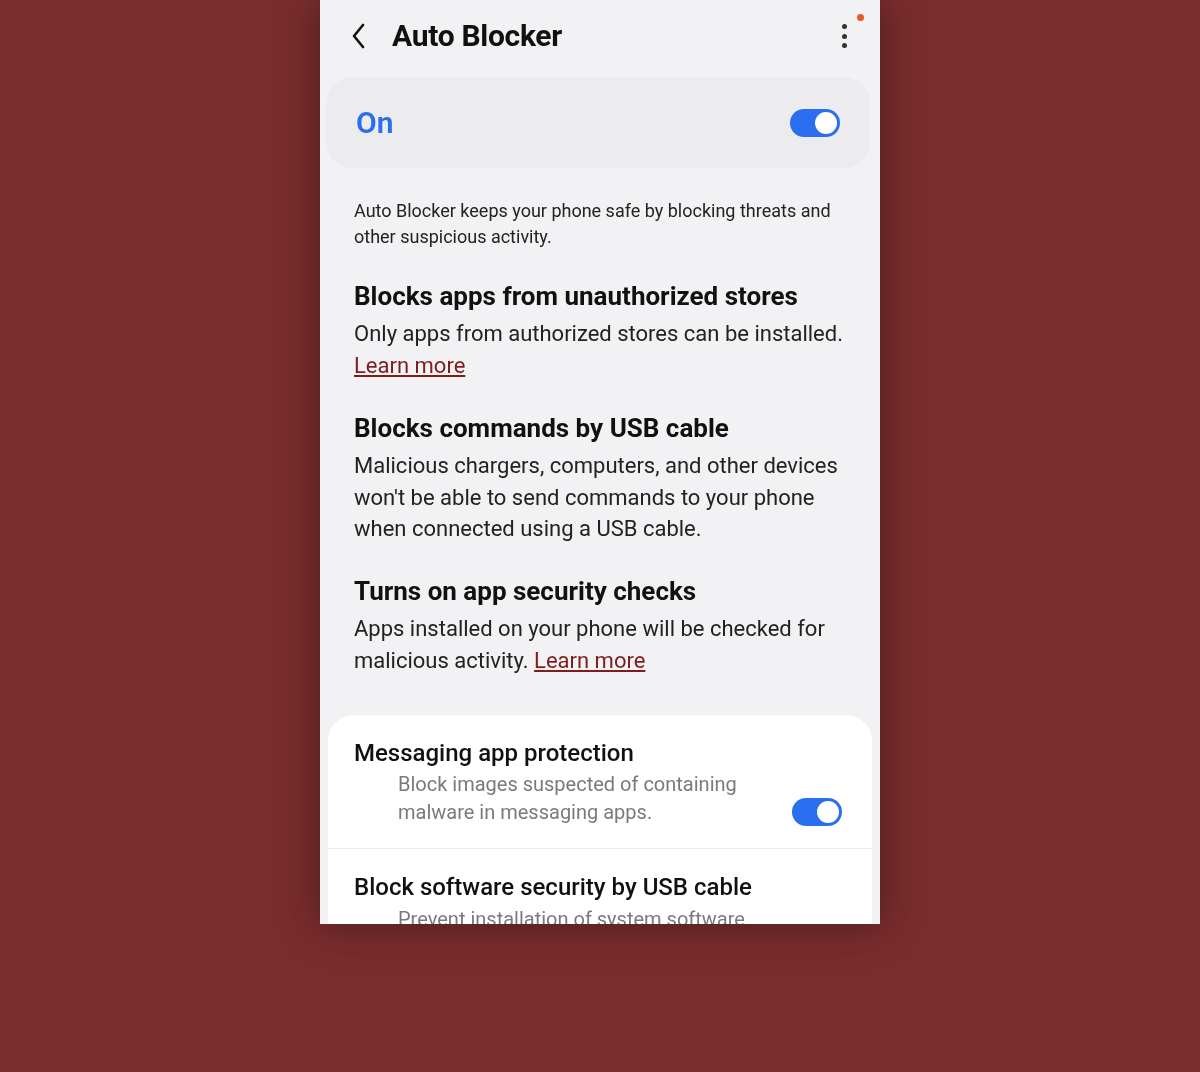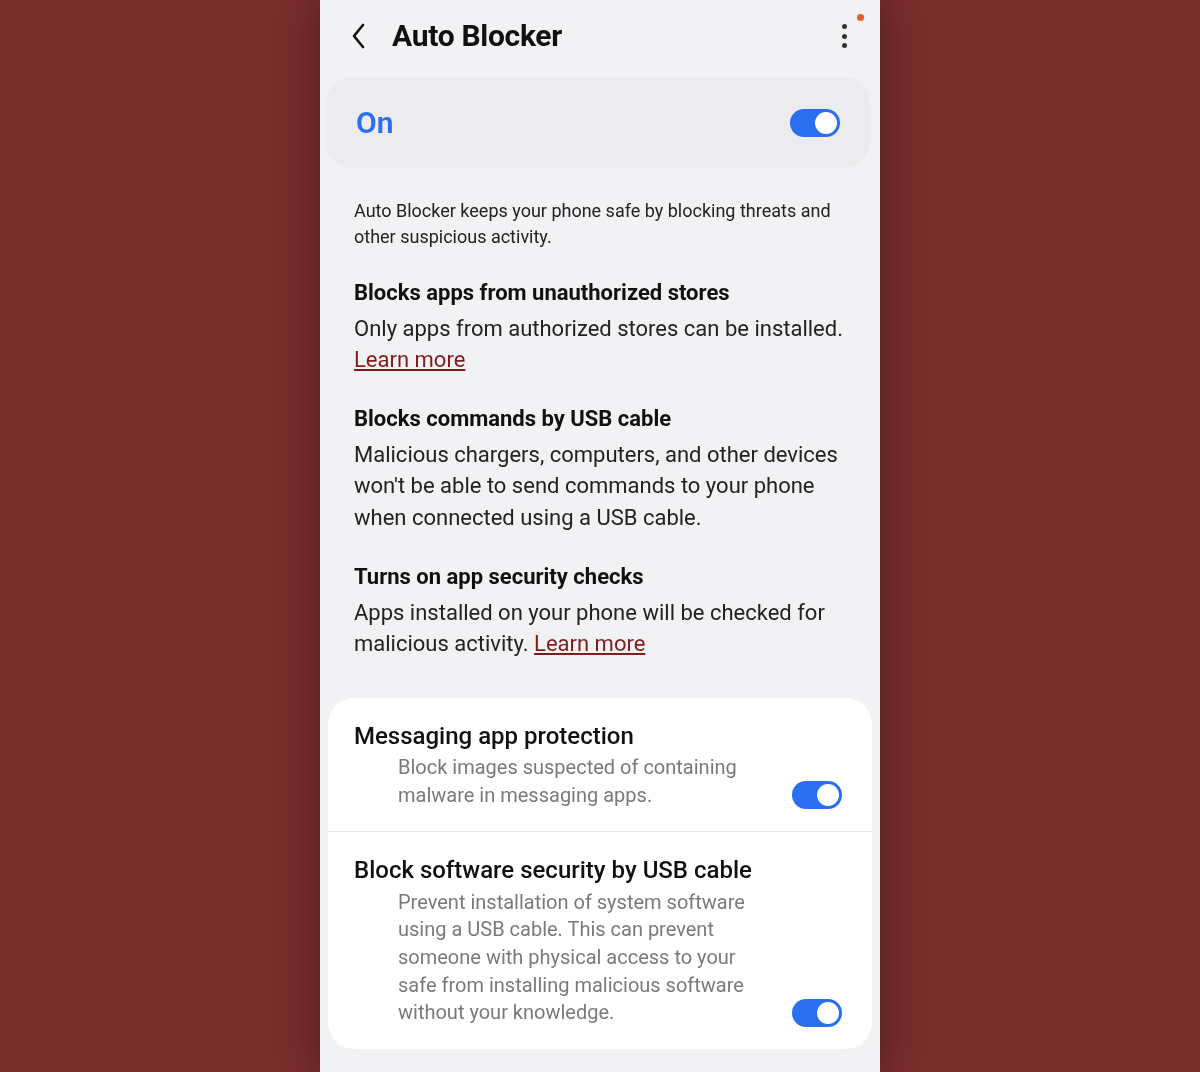--- a/index.html
+++ b/index.html
@@ -7,21 +7,21 @@
       background: #7a2d2d;
       font-family: -apple-system, BlinkMacSystemFont, "Segoe UI", Roboto, Helvetica, Arial, sans-serif;
       width: 1200px;
       height: 1072px;
       display: flex;
       justify-content: center;
       align-items: flex-start;
     }
     .phone {
       width: 560px;
-      height: 1072px;
+      height: 924px;
       background: #f2f2f5;
       overflow: hidden;
       position: relative;
       box-shadow: 0 0 40px rgba(0,0,0,0.4);
     }
     .header {
       display: flex;
       align-items: center;
       padding: 18px 24px 18px 28px;
       position: relative;
@@ -96,21 +96,21 @@
     .desc-block {
       padding: 30px 34px 10px 34px;
     }
     .desc-text {
       font-size: 18px;
       color: #222;
       line-height: 1.44;
       margin-bottom: 28px;
     }
     .subhead {
-      font-size: 22px;
+      font-size: 26px;
       font-weight: 700;
       color: #111;
       margin-bottom: 4px;
       line-height: 1.4;
     }
     .subdesc {
       font-size: 22px;
       color: #222;
       line-height: 1.44;
     }

